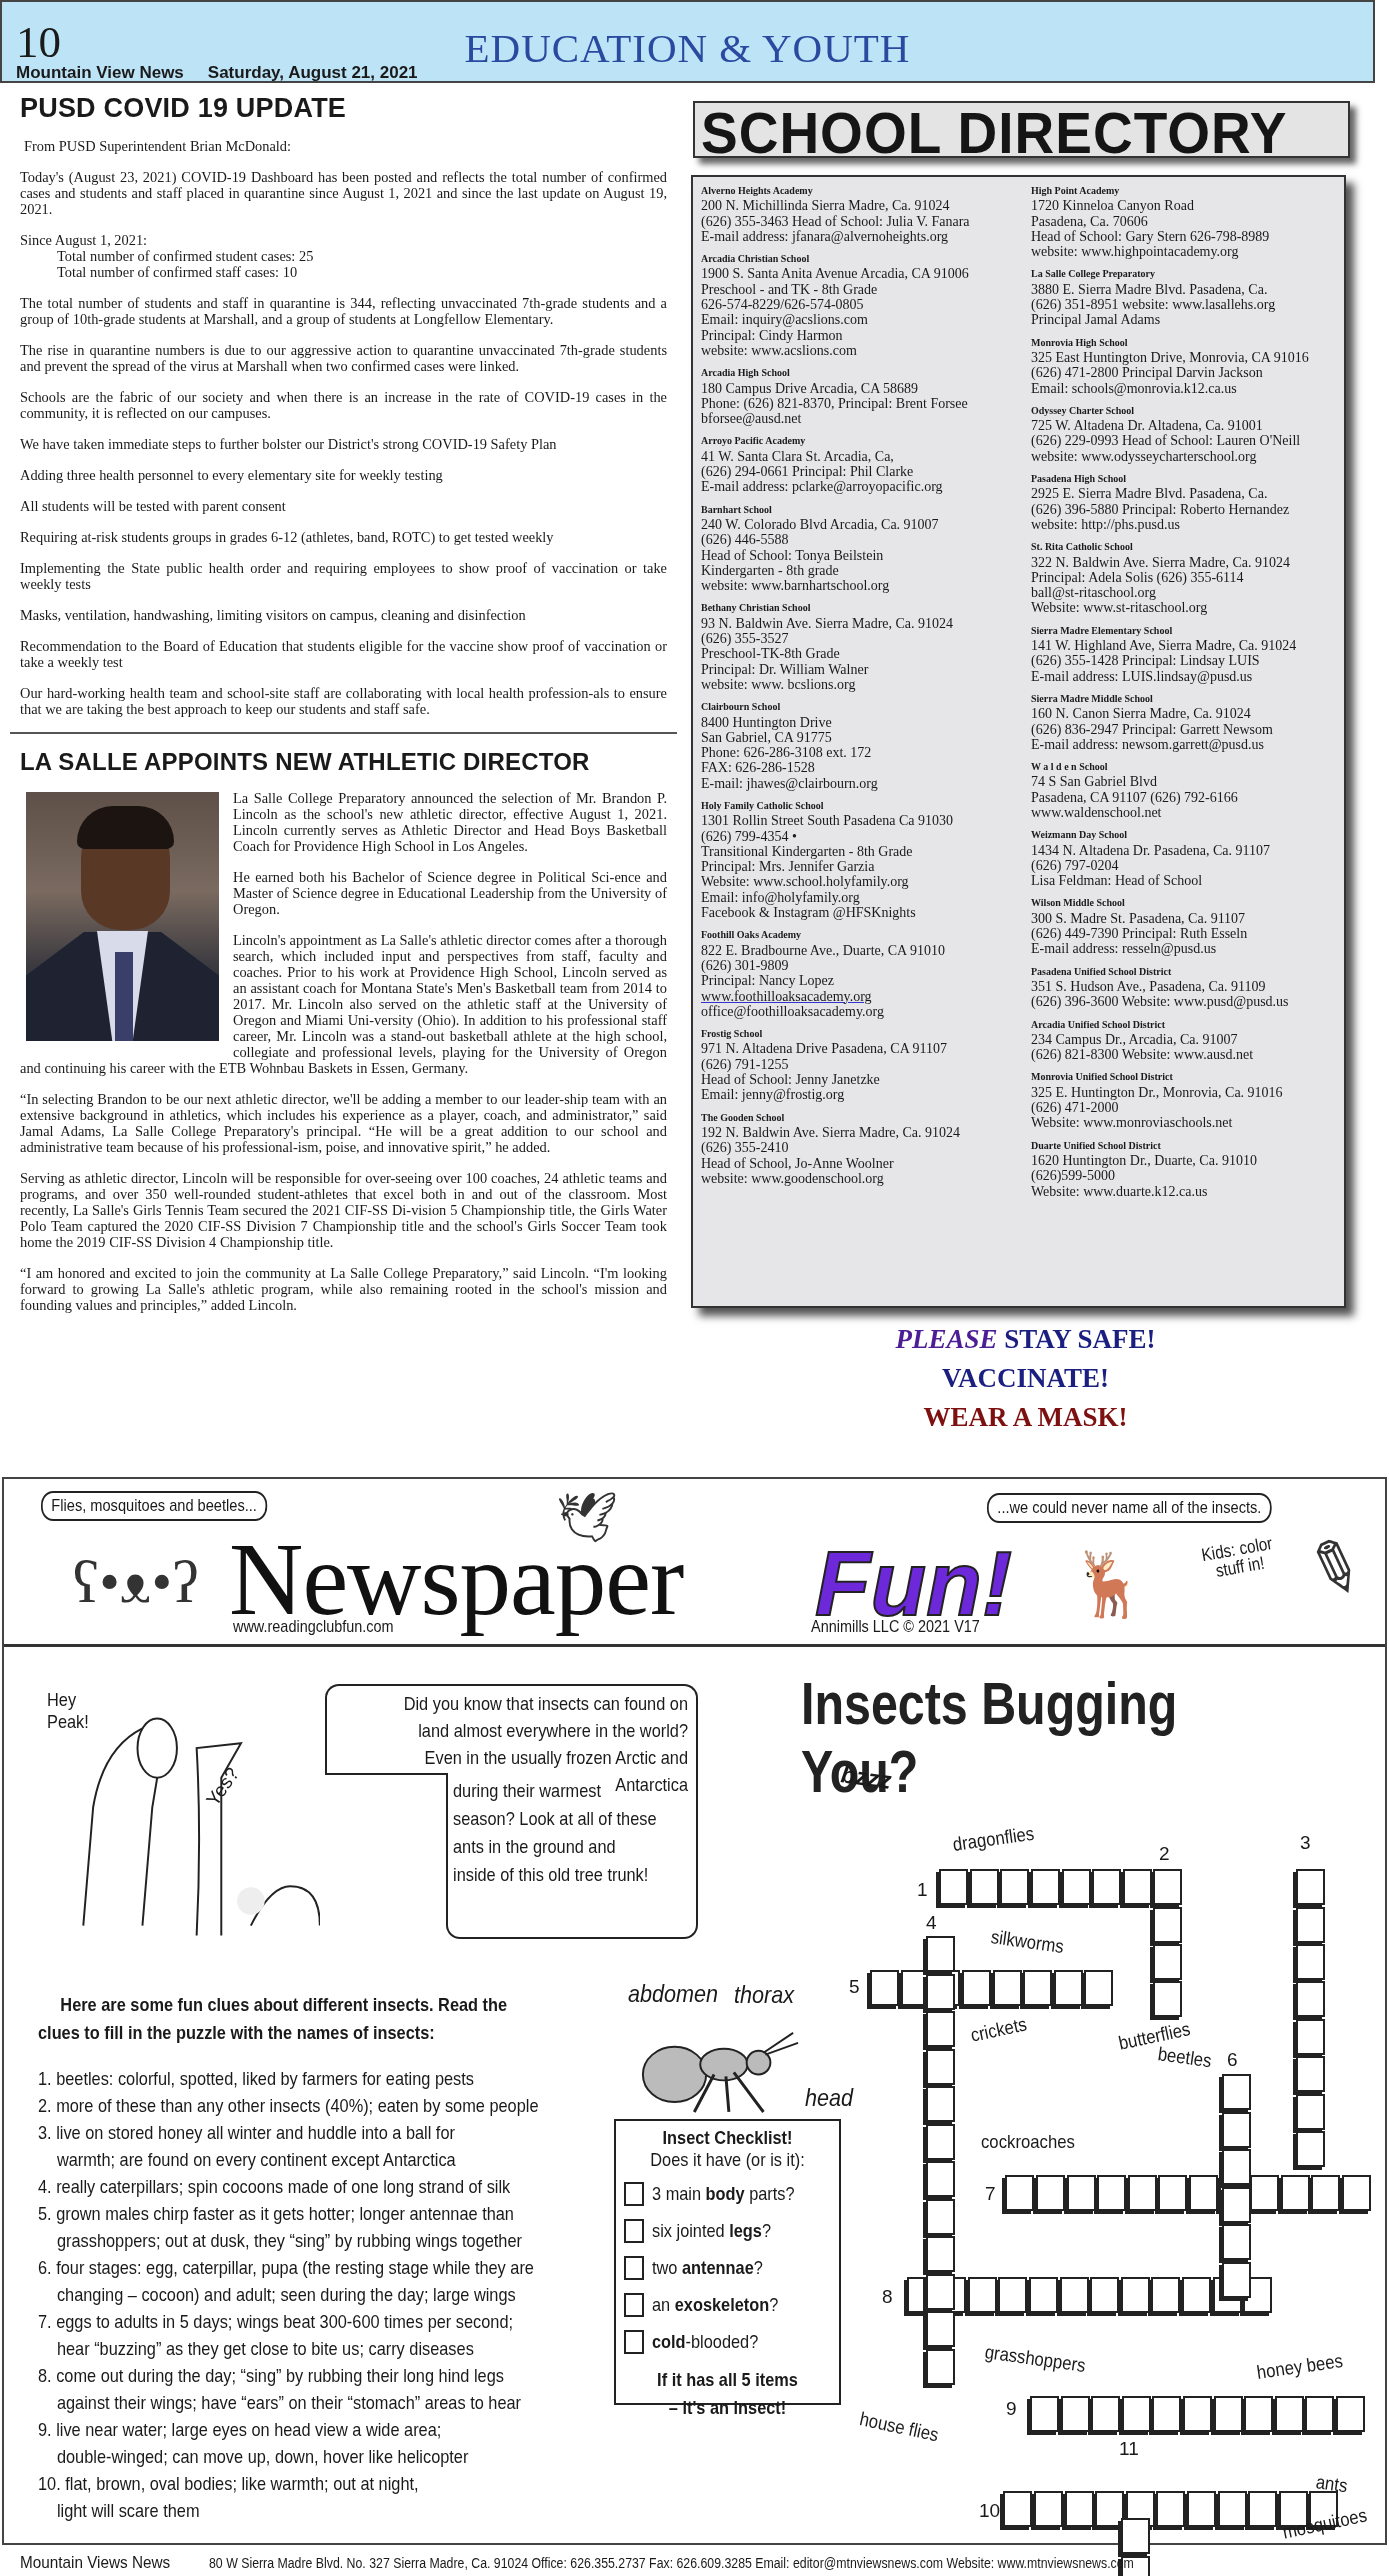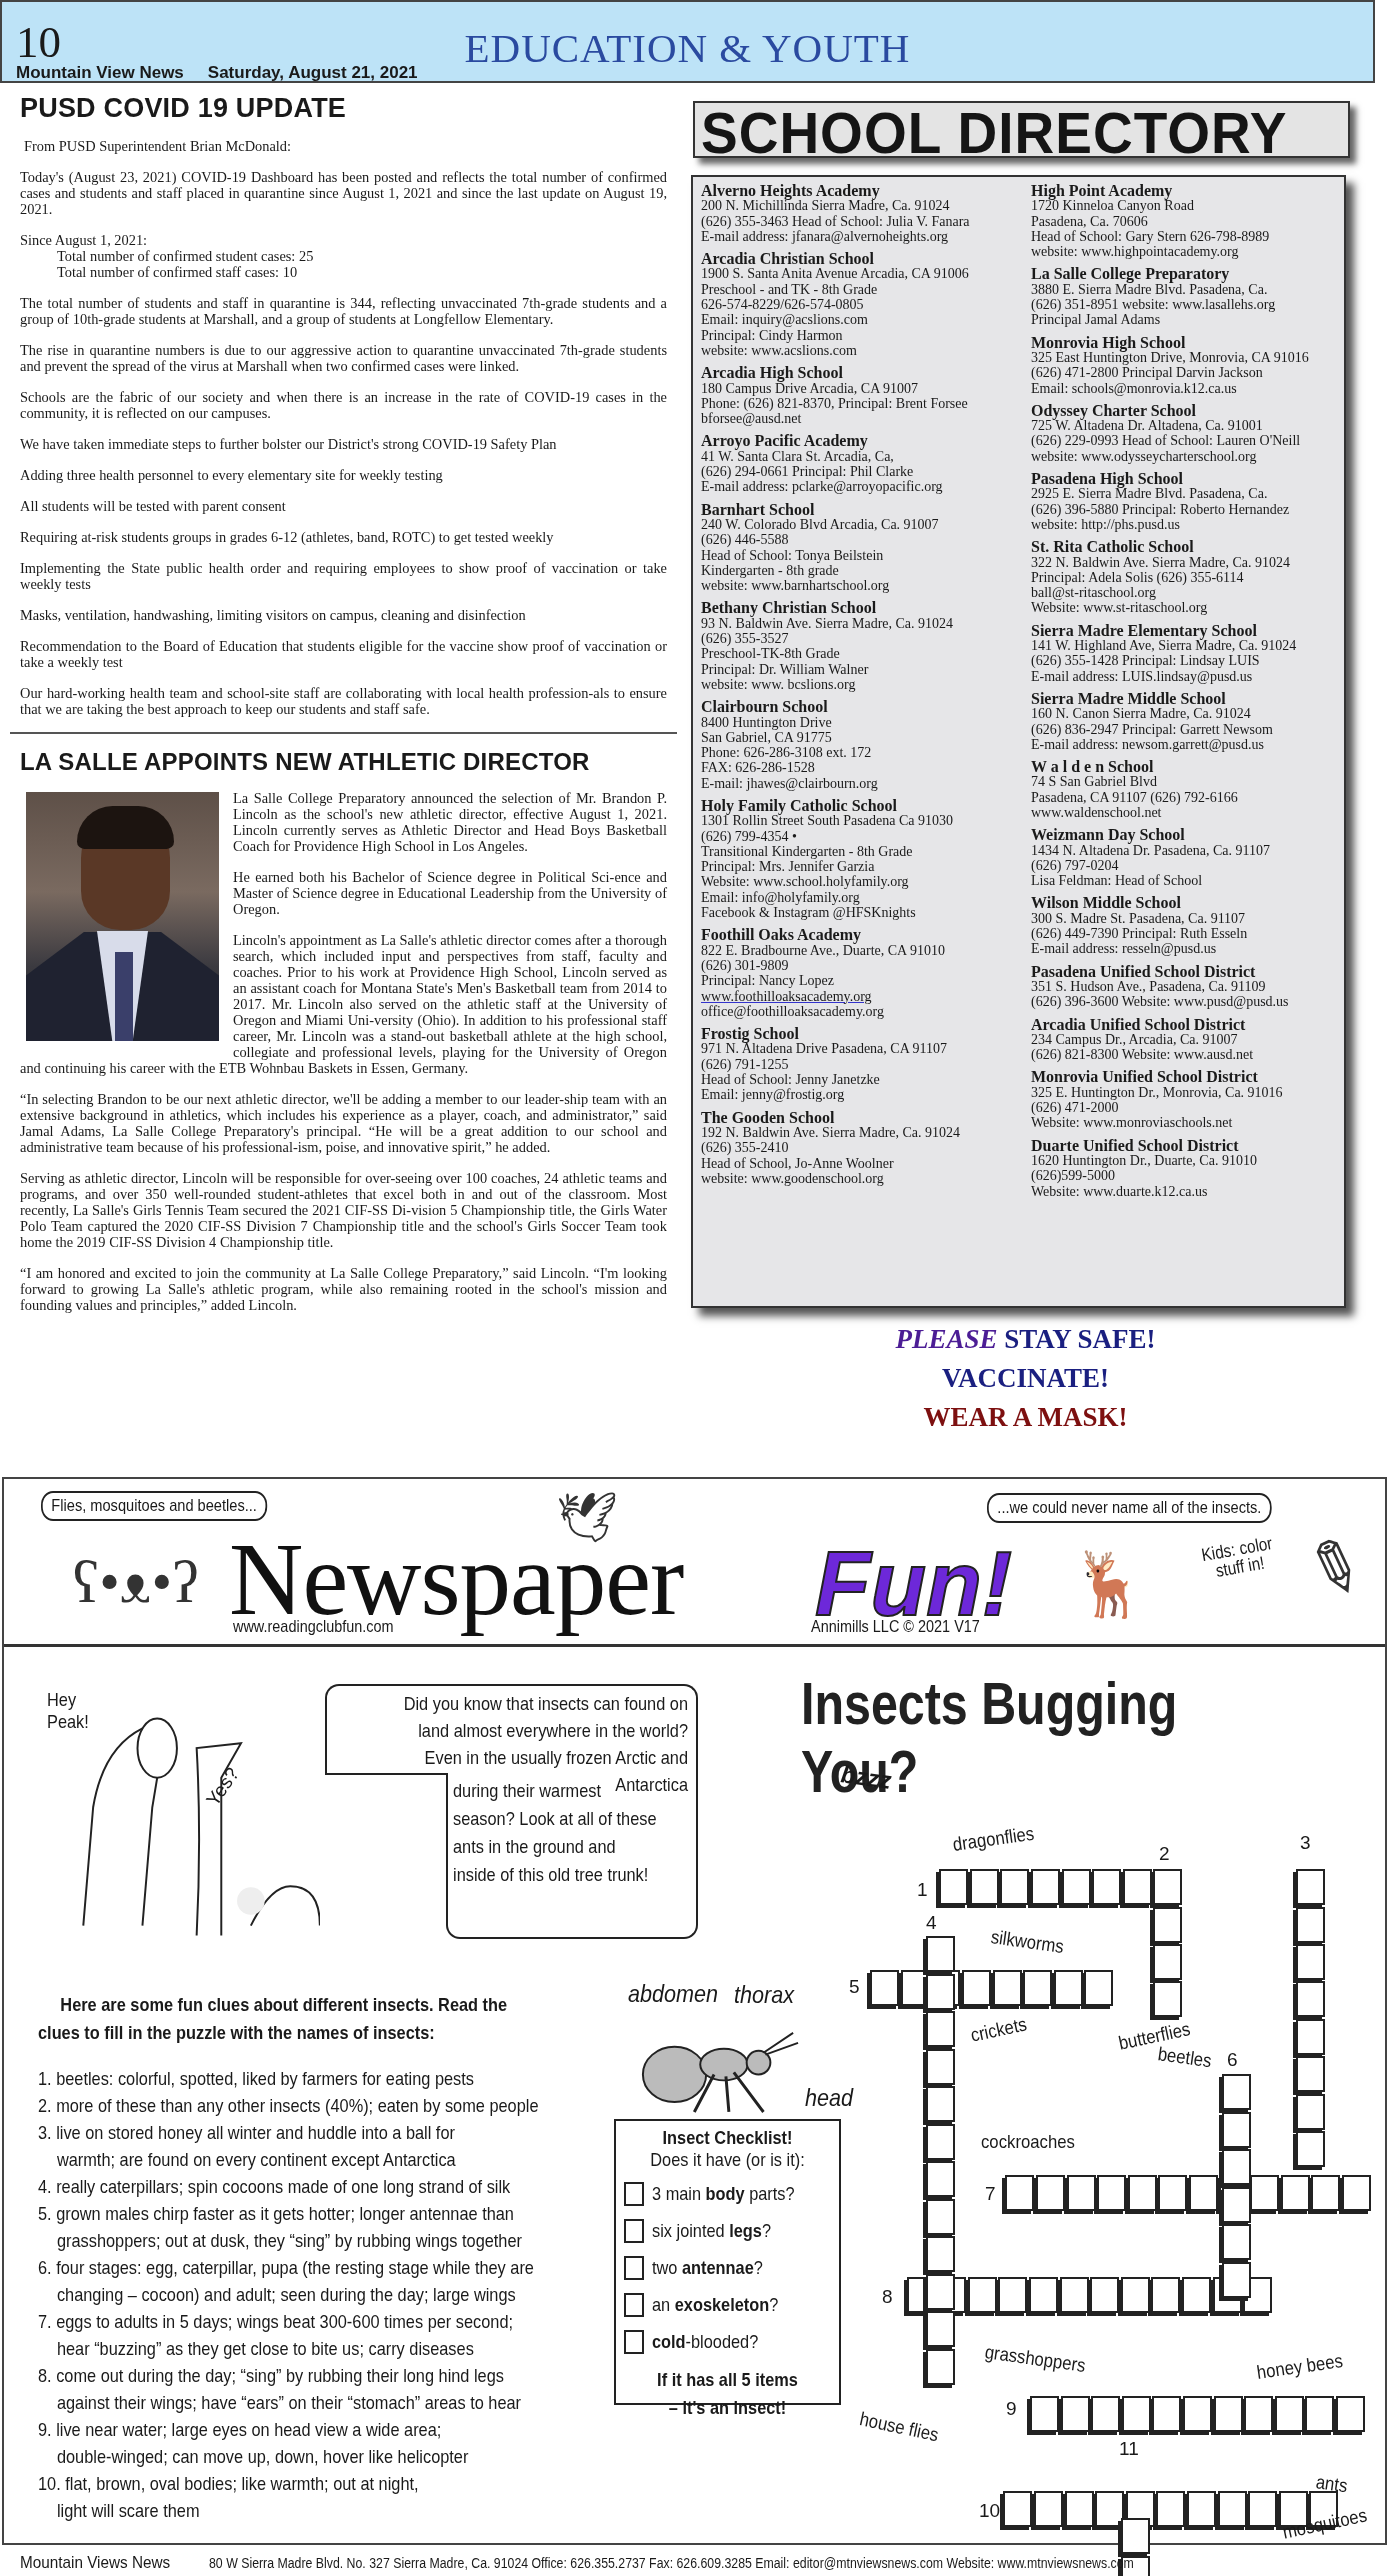--- a/index.html
+++ b/index.html
@@ -21,21 +21,21 @@
   .photo .suit { position: absolute; left: 0; bottom: 0; width: 193px; height: 109px; background: #1f2230; clip-path: polygon(0 40%, 30% 0, 70% 0, 100% 40%, 100% 100%, 0 100%); }
   .photo .shirt { position: absolute; left: 71px; bottom: 0; width: 51px; height: 110px; background: #d8dcea; clip-path: polygon(0 0, 100% 0, 70% 100%, 30% 100%); }
   .photo .tie { position: absolute; left: 89px; bottom: 0; width: 18px; height: 89px; background: #3a3f6a; }
 
   .dir-title { position: absolute; left: 693px; top: 101px; width: 657px; height: 57px; background: #e4e4e4; border: 2px solid #333; box-shadow: 6px 6px 6px #666; }
   .dir-title span { position: absolute; left: 6px; top: -2px; font-family: "Liberation Sans", sans-serif; font-weight: bold; font-size: 55px; letter-spacing: 1px; color: #151515; transform: scaleY(1.05); }
   .dir-box { position: absolute; left: 691px; top: 175px; width: 655px; height: 1133px; background: #e6e6e8; border: 2px solid #333; box-shadow: 8px 8px 8px #555; }
   .dir-col { position: absolute; top: 6px; width: 321px; }
   .dir-col.c1 { left: 8px; } .dir-col.c2 { left: 338px; }
   .school { margin-bottom: 7px; }
-  .school .nm { font-weight: bold; font-size: 16px; line-height: 15.3px; }
+  .school .nm { font-weight: bold; font-size: 10px; line-height: 15.3px; }
   .school .ln { font-size: 14px; line-height: 15.3px; white-space: nowrap; }
   .school .ln.link { text-decoration: underline; text-decoration-color: #3333cc; }
 
   .slogans { position: absolute; left: 848px; top: 1320px; width: 355px; text-align: center; font-family: "Liberation Serif", serif; font-weight: bold; font-size: 27px; line-height: 39px; }
   .slogans .please { font-style: italic; color: #4c1d95; }
   .slogans .blue { color: #1a1f80; }
   .slogans .red { color: #7d1010; }
 
   .fun-frame { position: absolute; left: 2px; top: 1477px; width: 1385px; height: 1068px; border: 2px solid #444; }
   .fun-banner { position: absolute; left: 0; top: 0; width: 1381px; height: 168px; border-bottom: 3px solid #333; }
@@ -146,21 +146,21 @@
         <div class="nm">Arcadia Christian School</div>
         <div class="ln">1900 S. Santa Anita Avenue Arcadia, CA 91006</div>
         <div class="ln">Preschool - and TK - 8th Grade</div>
         <div class="ln">626-574-8229/626-574-0805</div>
         <div class="ln">Email: inquiry@acslions.com</div>
         <div class="ln">Principal: Cindy Harmon</div>
         <div class="ln">website: www.acslions.com</div>
       </div>
       <div class="school">
         <div class="nm">Arcadia High School</div>
-        <div class="ln">180 Campus Drive Arcadia, CA 91007</div>
+        <div class="ln">180 Campus Drive Arcadia, CA 58689</div>
         <div class="ln">Phone: (626) 821-8370, Principal: Brent Forsee</div>
         <div class="ln">bforsee@ausd.net</div>
       </div>
       <div class="school">
         <div class="nm">Arroyo Pacific Academy</div>
         <div class="ln">41 W. Santa Clara St.  Arcadia, Ca,</div>
         <div class="ln">(626) 294-0661 Principal: Phil Clarke</div>
         <div class="ln">E-mail address: pclarke@arroyopacific.org</div>
       </div>
       <div class="school">

